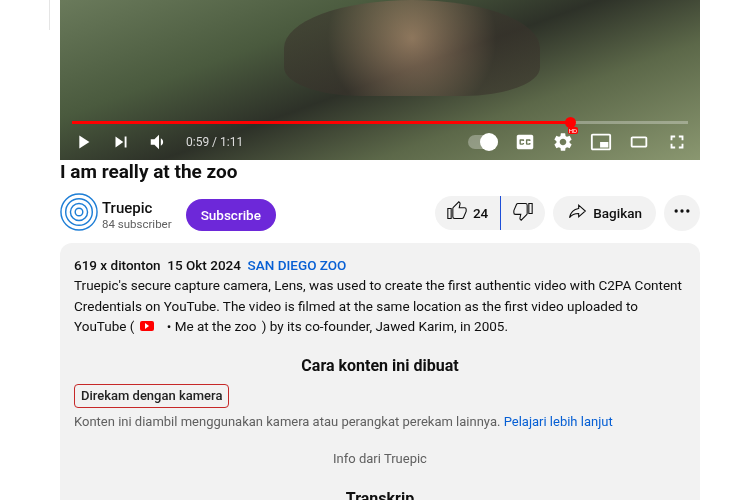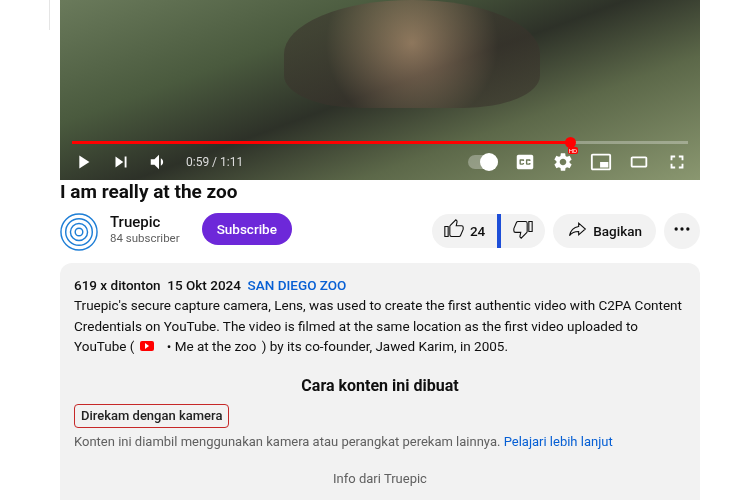--- a/index.html
+++ b/index.html
@@ -1,45 +1,45 @@
 <!DOCTYPE html>
 <html><head>
   <meta charset="utf-8">
   <style>
     * { margin: 0; padding: 0; box-sizing: border-box; }
     body { font-family: Roboto, Arial, sans-serif; background: #fff; color: #0f0f0f; width: 750px; }
     .page { padding: 0 50px 0 60px; }
-    .video-area { position: relative; background: #000; height: 180px; overflow: hidden; }
+    .video-area { position: relative; background: #000; height: 160px; overflow: hidden; }
     .frame { position: absolute; inset: 0; background: linear-gradient(160deg, #6a7a5b 0%, #4a5a3e 30%, #2d3128 50%, #5c6849 70%, #8a9770 100%); }
     .frame::after { content: ""; position: absolute; left: 35%; top: 0; width: 40%; height: 60%; background: radial-gradient(circle at 50% 40%, #c69a7a 0%, #3a332c 60%); opacity: 0.6; border-radius: 50% 50% 30% 30%; }
     .progress-bar { position: absolute; bottom: 36px; left: 12px; right: 12px; height: 3px; background: rgba(255,255,255,0.3); }
     .progress-fill { position: absolute; left: 0; top: 0; bottom: 0; width: 81%; background: #ff0000; }
     .progress-fill::after { content: ""; position: absolute; right: -5px; top: -4px; width: 11px; height: 11px; background: #ff0000; border-radius: 50%; }
     .controls { position: absolute; bottom: 0; left: 0; right: 0; height: 36px; display: flex; align-items: center; padding: 0 12px; color: #fff; gap: 16px; }
     .controls .right { margin-left: auto; display: flex; align-items: center; gap: 16px; }
     .ctrl-icon { display: flex; align-items: center; }
     .ctrl-icon svg { fill: #fff; width: 22px; height: 22px; }
     .time-text { font-size: 12px; color: #ddd; }
     .autoplay-pill { width: 30px; height: 14px; background: rgba(255,255,255,0.3); border-radius: 8px; position: relative; }
     .autoplay-pill::after { content: ""; position: absolute; right: 0; top: -2px; width: 18px; height: 18px; background: #fff; border-radius: 50%; }
     .hd-badge { position: absolute; top: -4px; right: -4px; background: #f00; color: #fff; font-size: 6px; padding: 0 1px; border-radius: 2px; }
 
     .title { font-size: 19px; font-weight: 700; }
-    .meta-row { display: flex; align-items: flex-start; margin-top: 10px; gap: 8px; }
+    .meta-row { display: flex; align-items: flex-end; margin-top: 10px; gap: 0; }
     .avatar { width: 38px; height: 38px; border-radius: 50%; display: flex; align-items: center; justify-content: center; }
     .avatar svg { width: 38px; height: 38px; }
     .channel-col { display: flex; flex-direction: column; margin-left: 4px; }
     .channel-name { font-size: 15px; font-weight: 500; }
     .sub-count { font-size: 11.5px; color: #606060; }
     .subscribe-btn { background: #6d28d9; color: #fff; border-radius: 18px; padding: 8px 15px; font-size: 13.5px; font-weight: 500; margin-left: 14px; cursor: pointer; }
     .action-group { margin-left: auto; display: flex; align-items: center; gap: 8px; }
     .pill { display: flex; align-items: center; background: #f2f2f2; border-radius: 18px; height: 34px; cursor: pointer; }
     .like-pill { padding: 0; }
     .like-half { display: flex; align-items: center; gap: 6px; padding: 0 12px; height: 100%; }
-    .like-half.left { border-right: 4px solid #1d4ed8; }
+    .like-half.left { border-right: 1px solid #1d4ed8; }
     .share-pill { padding: 0 14px; gap: 6px; }
     .more-btn { width: 36px; height: 36px; border-radius: 50%; background: #f2f2f2; display: flex; align-items: center; justify-content: center; cursor: pointer; }
     .icon18 svg { width: 20px; height: 20px; fill: #0f0f0f; }
     .pill-text { font-size: 13.5px; font-weight: 500; }
 
     .desc-box { background: #f2f2f2; border-radius: 12px; margin-top: 12px; padding: 12px 14px; font-size: 13.5px; line-height: 1.5; }
     .desc-head { font-weight: 500; }
     .desc-link { color: #065fd4; font-weight: 500; }
     .inline-chip { display: inline-flex; align-items: center; gap: 13px; padding: 0 2px; }
     .chip-ico { width: 14px; height: 10px; background: #f00; border-radius: 2px; display: inline-block; position: relative; }

